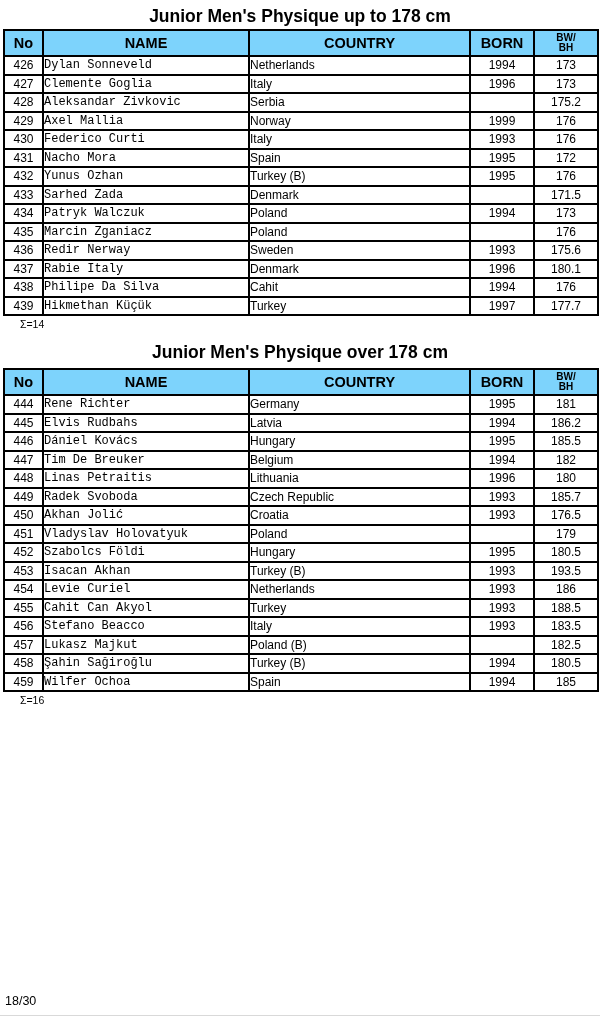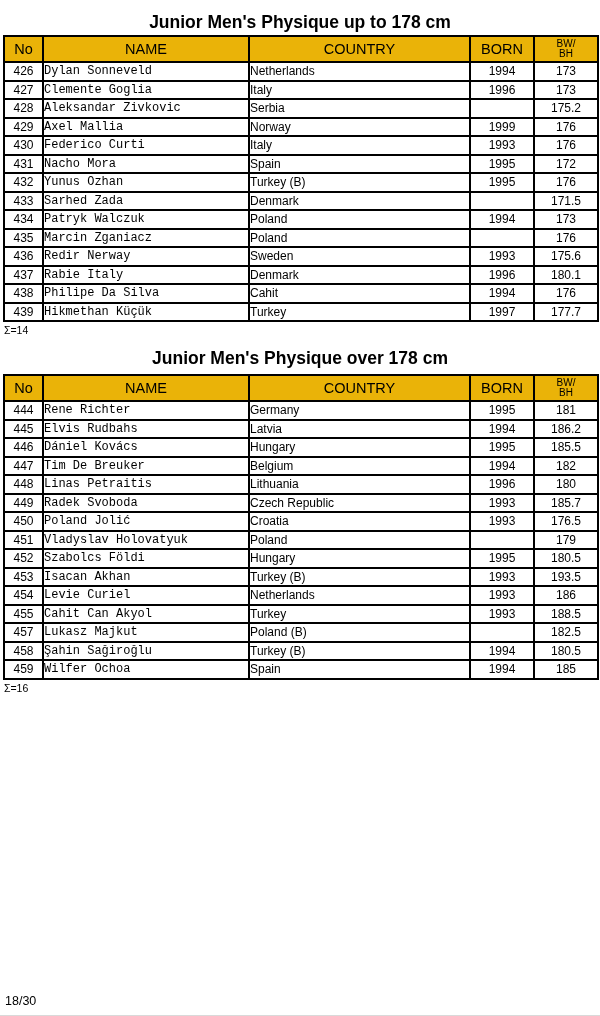--- a/index.html
+++ b/index.html
@@ -17,60 +17,60 @@
     overflow: hidden;
   }
   .section-title {
     margin: 0;
     padding: 0;
     text-align: center;
     font-size: 17.5px;
     font-weight: bold;
     line-height: 21px;
   }
-  .title-1 { padding-top: 12px; }
+  .title-1 { padding-top: 6px; }
   .title-2 { padding-top: 12px; padding-bottom: 3px; }
   table.roster {
     border-collapse: collapse;
     table-layout: fixed;
     width: 594px;
     margin-left: 3px;
     margin-top: 2px;
   }
   table.roster th,
   table.roster td {
     border: 2px solid #000000;
     overflow: hidden;
     white-space: nowrap;
     vertical-align: middle;
     padding: 0;
   }
   table.roster th {
-    background: #eab308;
+    background: #7dd3fc;
     font-size: 14.5px;
-    font-weight: normal;
+    font-weight: bold;
     height: 24px;
     text-align: center;
   }
   table.roster th.h-bwbh {
     font-size: 10px;
     line-height: 10.5px;
   }
   table.roster th.h-bwbh span { display: block; }
   table.roster td {
     font-size: 12px;
     height: 16.5px;
     line-height: 16.5px;
   }
   td.col-no, td.col-born, td.col-bwbh { text-align: center; }
   td.col-name { padding-left: 7px; font-family: Liberation Mono, monospace; }
   td.col-country { padding-left: 3px; }
   .sum-label {
     font-size: 10.5px;
-    margin: 2px 0 0 4px;
+    margin: 2px 0 0 20px;
     line-height: 12px;
   }
   .footer {
     position: absolute;
     top: 994px;
     left: 5px;
     width: 100%;
     text-align: left;
     font-size: 12.5px;
   }
@@ -274,21 +274,21 @@
         </tr>
         <tr>
           <td class="col-no">449</td>
           <td class="col-name">Radek Svoboda</td>
           <td class="col-country">Czech Republic</td>
           <td class="col-born">1993</td>
           <td class="col-bwbh">185.7</td>
         </tr>
         <tr>
           <td class="col-no">450</td>
-          <td class="col-name">Poland Jolić</td>
+          <td class="col-name">Akhan Jolić</td>
           <td class="col-country">Croatia</td>
           <td class="col-born">1993</td>
           <td class="col-bwbh">176.5</td>
         </tr>
         <tr>
           <td class="col-no">451</td>
           <td class="col-name">Vladyslav Holovatyuk</td>
           <td class="col-country">Poland</td>
           <td class="col-born"></td>
           <td class="col-bwbh">179</td>
@@ -315,20 +315,27 @@
           <td class="col-bwbh">186</td>
         </tr>
         <tr>
           <td class="col-no">455</td>
           <td class="col-name">Cahit Can Akyol</td>
           <td class="col-country">Turkey</td>
           <td class="col-born">1993</td>
           <td class="col-bwbh">188.5</td>
         </tr>
         <tr>
+          <td class="col-no">456</td>
+          <td class="col-name">Stefano Beacco</td>
+          <td class="col-country">Italy</td>
+          <td class="col-born">1993</td>
+          <td class="col-bwbh">183.5</td>
+        </tr>
+        <tr>
           <td class="col-no">457</td>
           <td class="col-name">Lukasz Majkut</td>
           <td class="col-country">Poland (B)</td>
           <td class="col-born"></td>
           <td class="col-bwbh">182.5</td>
         </tr>
         <tr>
           <td class="col-no">458</td>
           <td class="col-name">Şahin Sağiroğlu</td>
           <td class="col-country">Turkey (B)</td>

